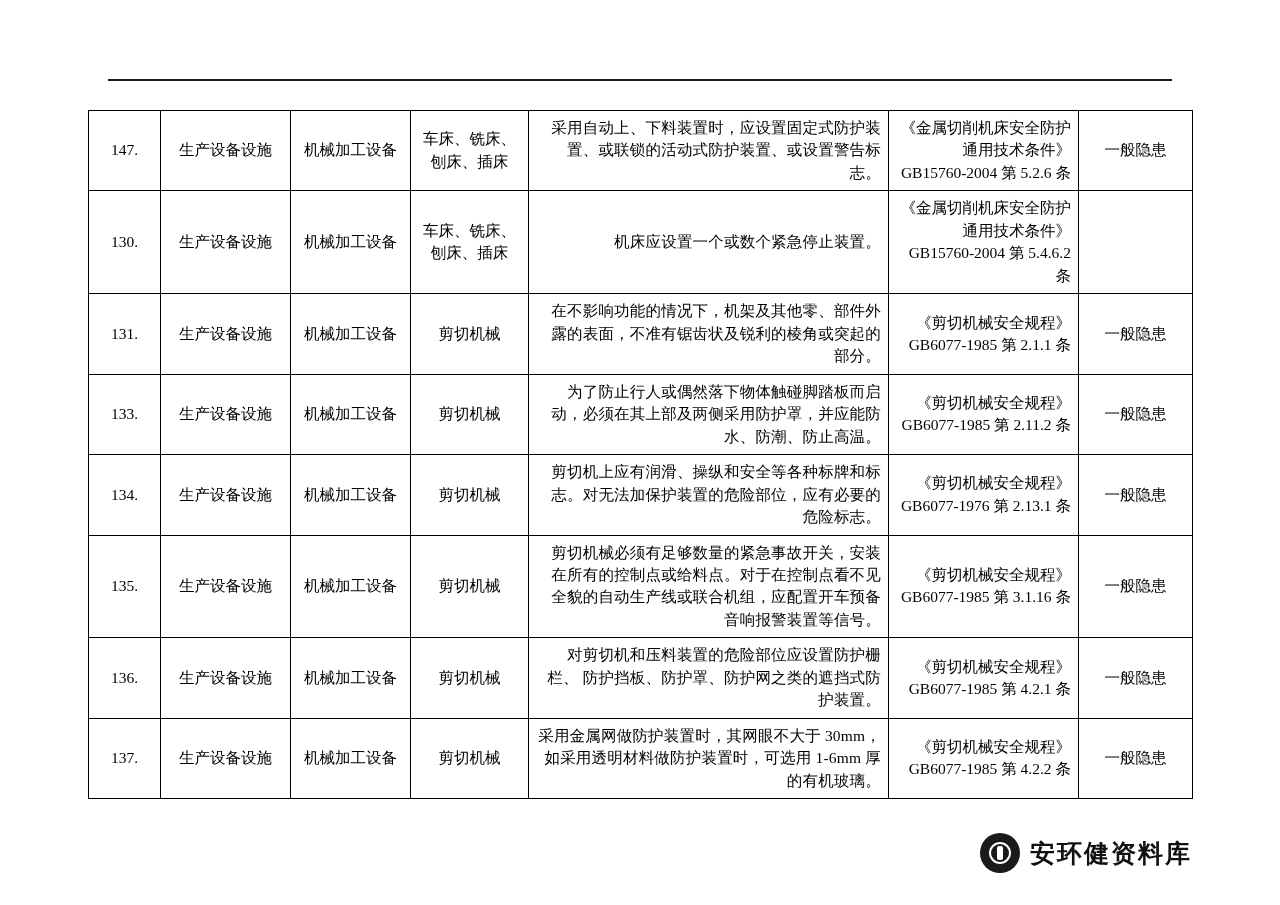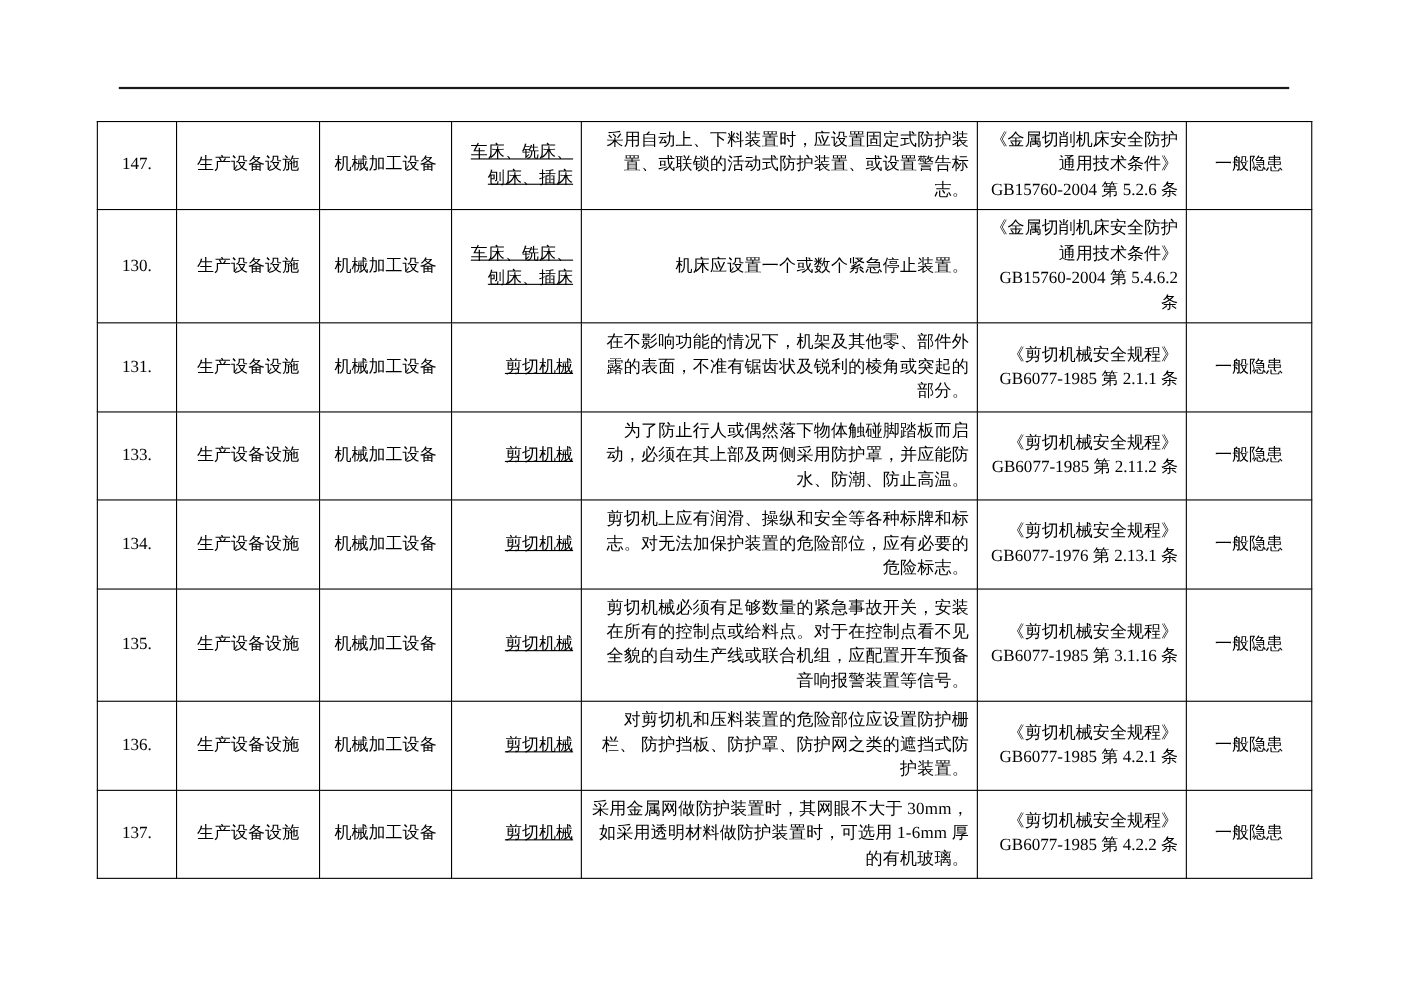--- a/index.html
+++ b/index.html
@@ -54,22 +54,21 @@
   col.c-sub     { width: 120px; }
   col.c-part    { width: 118px; }
   col.c-desc    { width: 360px; }
   col.c-ref     { width: 190px; }
   col.c-level   { width: 114px; }
 
   td.num, td.cat, td.sub, td.part, td.level {
     text-align: center;
   }
   td.part {
-    text-align: right;
-    text-decoration: underline;
+    text-align: center;
   }
   td.desc {
     text-align: right;
     letter-spacing: 0.2px;
   }
   td.ref {
     text-align: right;
     line-height: 1.5;
   }
   .ref-block {
@@ -242,14 +241,18 @@
             <span class="ref-block">《剪切机械安全规程》</span>
             <span class="ref-block">GB6077-1985 第 4.2.2 条</span>
           </td>
           <td class="level">一般隐患</td>
         </tr>
 
       </tbody>
     </table>
   </div>
 
+  <div class="logo">
+    <span class="badge"></span>
+    <span class="logo-text">安环健资料库</span>
+  </div>
 
 </div>
 
 </body></html>

